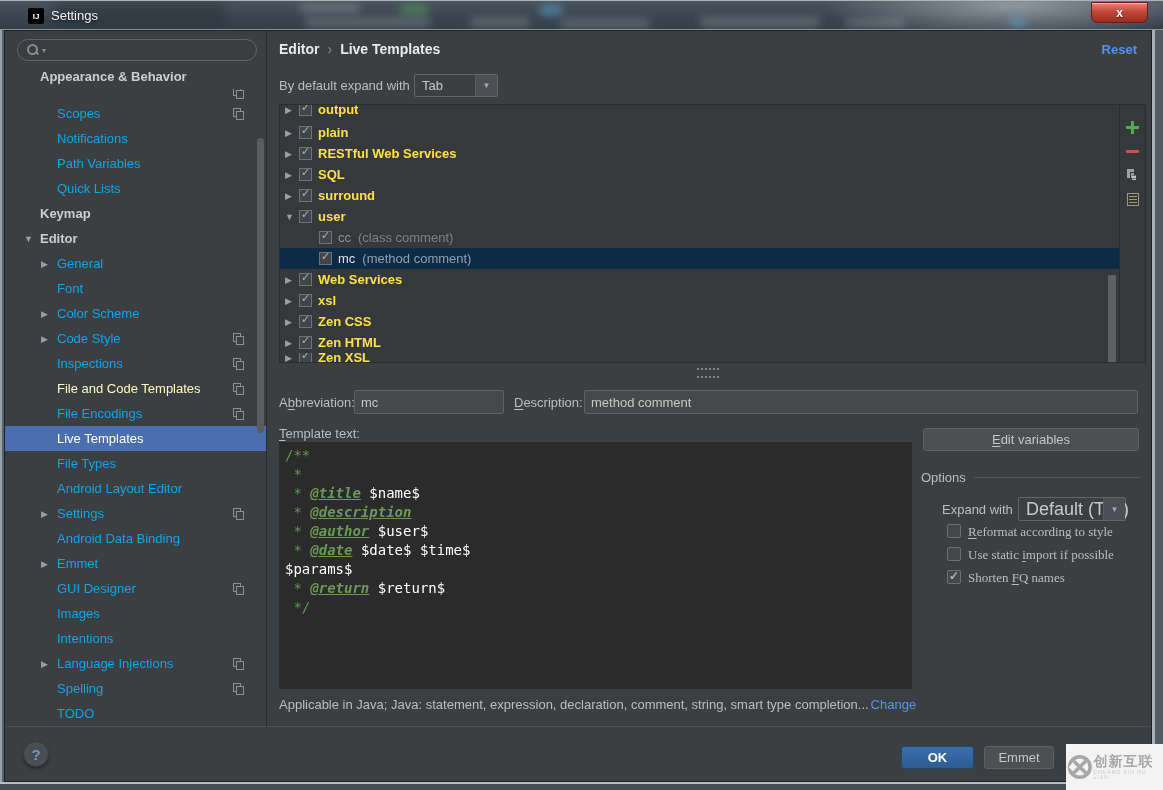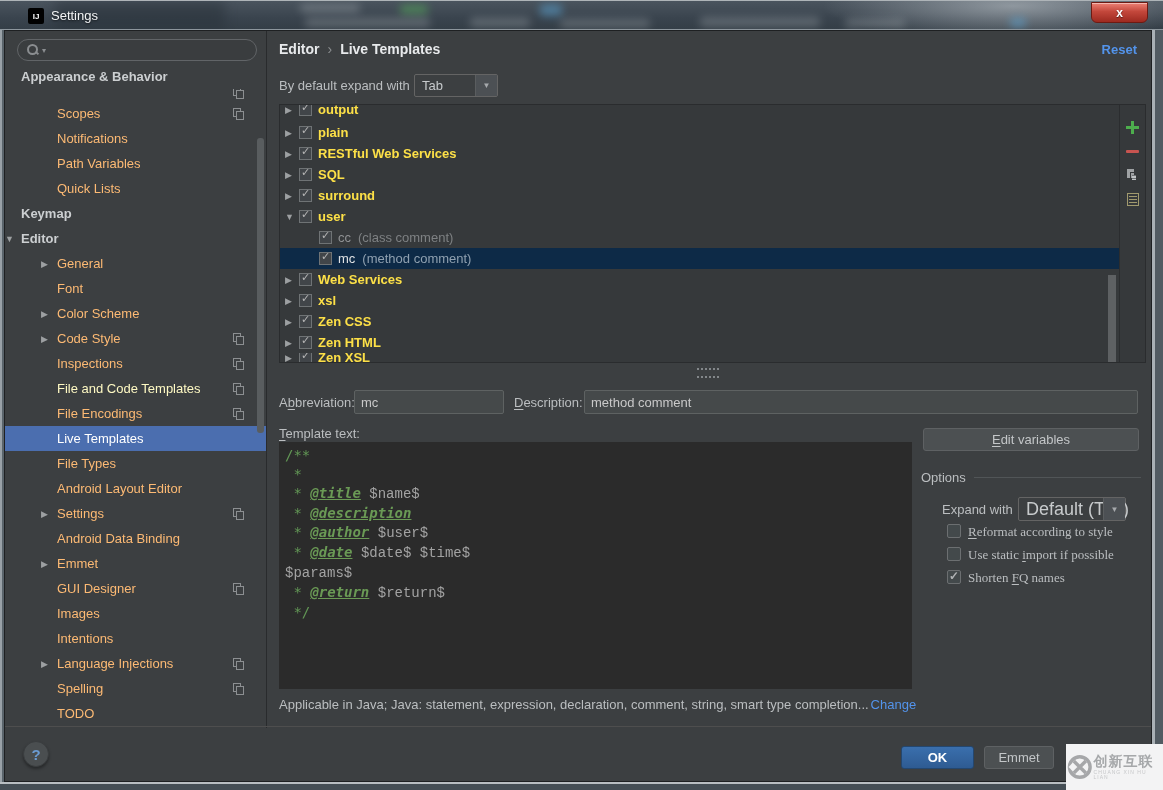--- a/index.html
+++ b/index.html
@@ -36,23 +36,23 @@
     border-radius:12px;box-sizing:border-box;display:flex;align-items:center;padding-left:8px;}
   .mag{position:relative;width:14px;height:14px;display:inline-block;}
   .mag::before{content:"";position:absolute;left:1px;top:1px;width:7px;height:7px;border:2px solid #8a8d90;border-radius:50%;}
   .mag::after{content:"";position:absolute;left:9px;top:9px;width:4px;height:2px;background:#8a8d90;transform:rotate(45deg);}
   .search .caret{color:#8a8d90;font-size:8px;margin-left:2px;}
   .search input{flex:1;background:transparent;border:none;outline:none;color:#ccc;font-size:12px;min-width:0;}
   .side-list{position:absolute;left:0;top:33px;right:0;}
   .side-row{position:relative;height:25px;}
   .side-row .inner{display:flex;align-items:center;height:100%;}
   .side-row .arrow{display:inline-block;width:16px;font-size:9px;color:#9da0a2;flex:0 0 16px;}
-  .side-row.lvl0 .inner{}
+  .side-row.lvl0 .inner{padding-left:19px;}
   .side-row.lvl1 .inner{padding-left:36px;}
-  .side-row .lbl{color:#fdba74;white-space:nowrap;}
+  .side-row .lbl{color:#0ea5e9;white-space:nowrap;}
   .side-row.bold .lbl{font-weight:bold;color:#cccfd1;}
   .side-row.blue .lbl{color:#fef9c3;}
   .side-row.selected{background:#4B6EAF;}
   .side-row.selected .lbl{color:#fff;}
   .side-row.clip{height:12px;overflow:hidden;}
   .side-row.clip .inner{margin-top:-11px;}
   .side-row.clip .lbl{color:#8f9294;}
   .copyicon{position:absolute;right:22px;top:50%;margin-top:-6px;width:11px;height:12px;}
   .copyicon::before{content:"";position:absolute;left:0;top:0;width:6px;height:7px;border:1px solid #8c8f91;}
   .copyicon::after{content:"";position:absolute;left:3px;top:3px;width:6px;height:7px;border:1px solid #8c8f91;background:#3C3F41;}
@@ -109,21 +109,21 @@
   #desc-label{left:246px;top:364px;}
   #desc-input{left:316px;top:359px;width:554px;}
   #tmpl-label{left:11px;top:395px;}
   u{text-underline-offset:2px;}
   
   .editor{position:absolute;left:11px;top:411px;width:633px;height:247px;background:#2B2B2B;
     font-family:"DejaVu Sans Mono","Liberation Mono",monospace;font-size:14px;line-height:19px;
     padding:4px 0 0 6px;box-sizing:border-box;white-space:pre;overflow:hidden;cursor:text;}
   .c-cm{color:#629755;}
   .c-tag{color:#6a9a55;font-weight:bold;font-style:italic;text-decoration:underline;}
-  .c-var{color:#a3a3a3;font-family:Liberation Mono, monospace;}
+  .c-var{color:#ffffff;}
   
   .btn{background:#4c5052;border:1px solid #5e6163;border-radius:3px;color:#c3c6c8;font-size:13px;
     display:flex;align-items:center;justify-content:center;box-sizing:border-box;cursor:pointer;
     font-family:"Liberation Sans","DejaVu Sans",sans-serif;}
   #edit-vars{position:absolute;left:655px;top:397px;width:216px;height:23px;}
   .opt-sep{position:absolute;left:653px;top:439px;width:220px;display:flex;align-items:center;color:#bbbec0;}
   .opt-sep .line{flex:1;height:1px;background:#515557;margin-left:8px;}
   #expandwith-label{left:674px;top:471px;}
   #combo-expand{position:absolute;left:750px;top:466px;width:108px;height:24px;}
   #combo-expand .combo-value{font-size:18px;}

